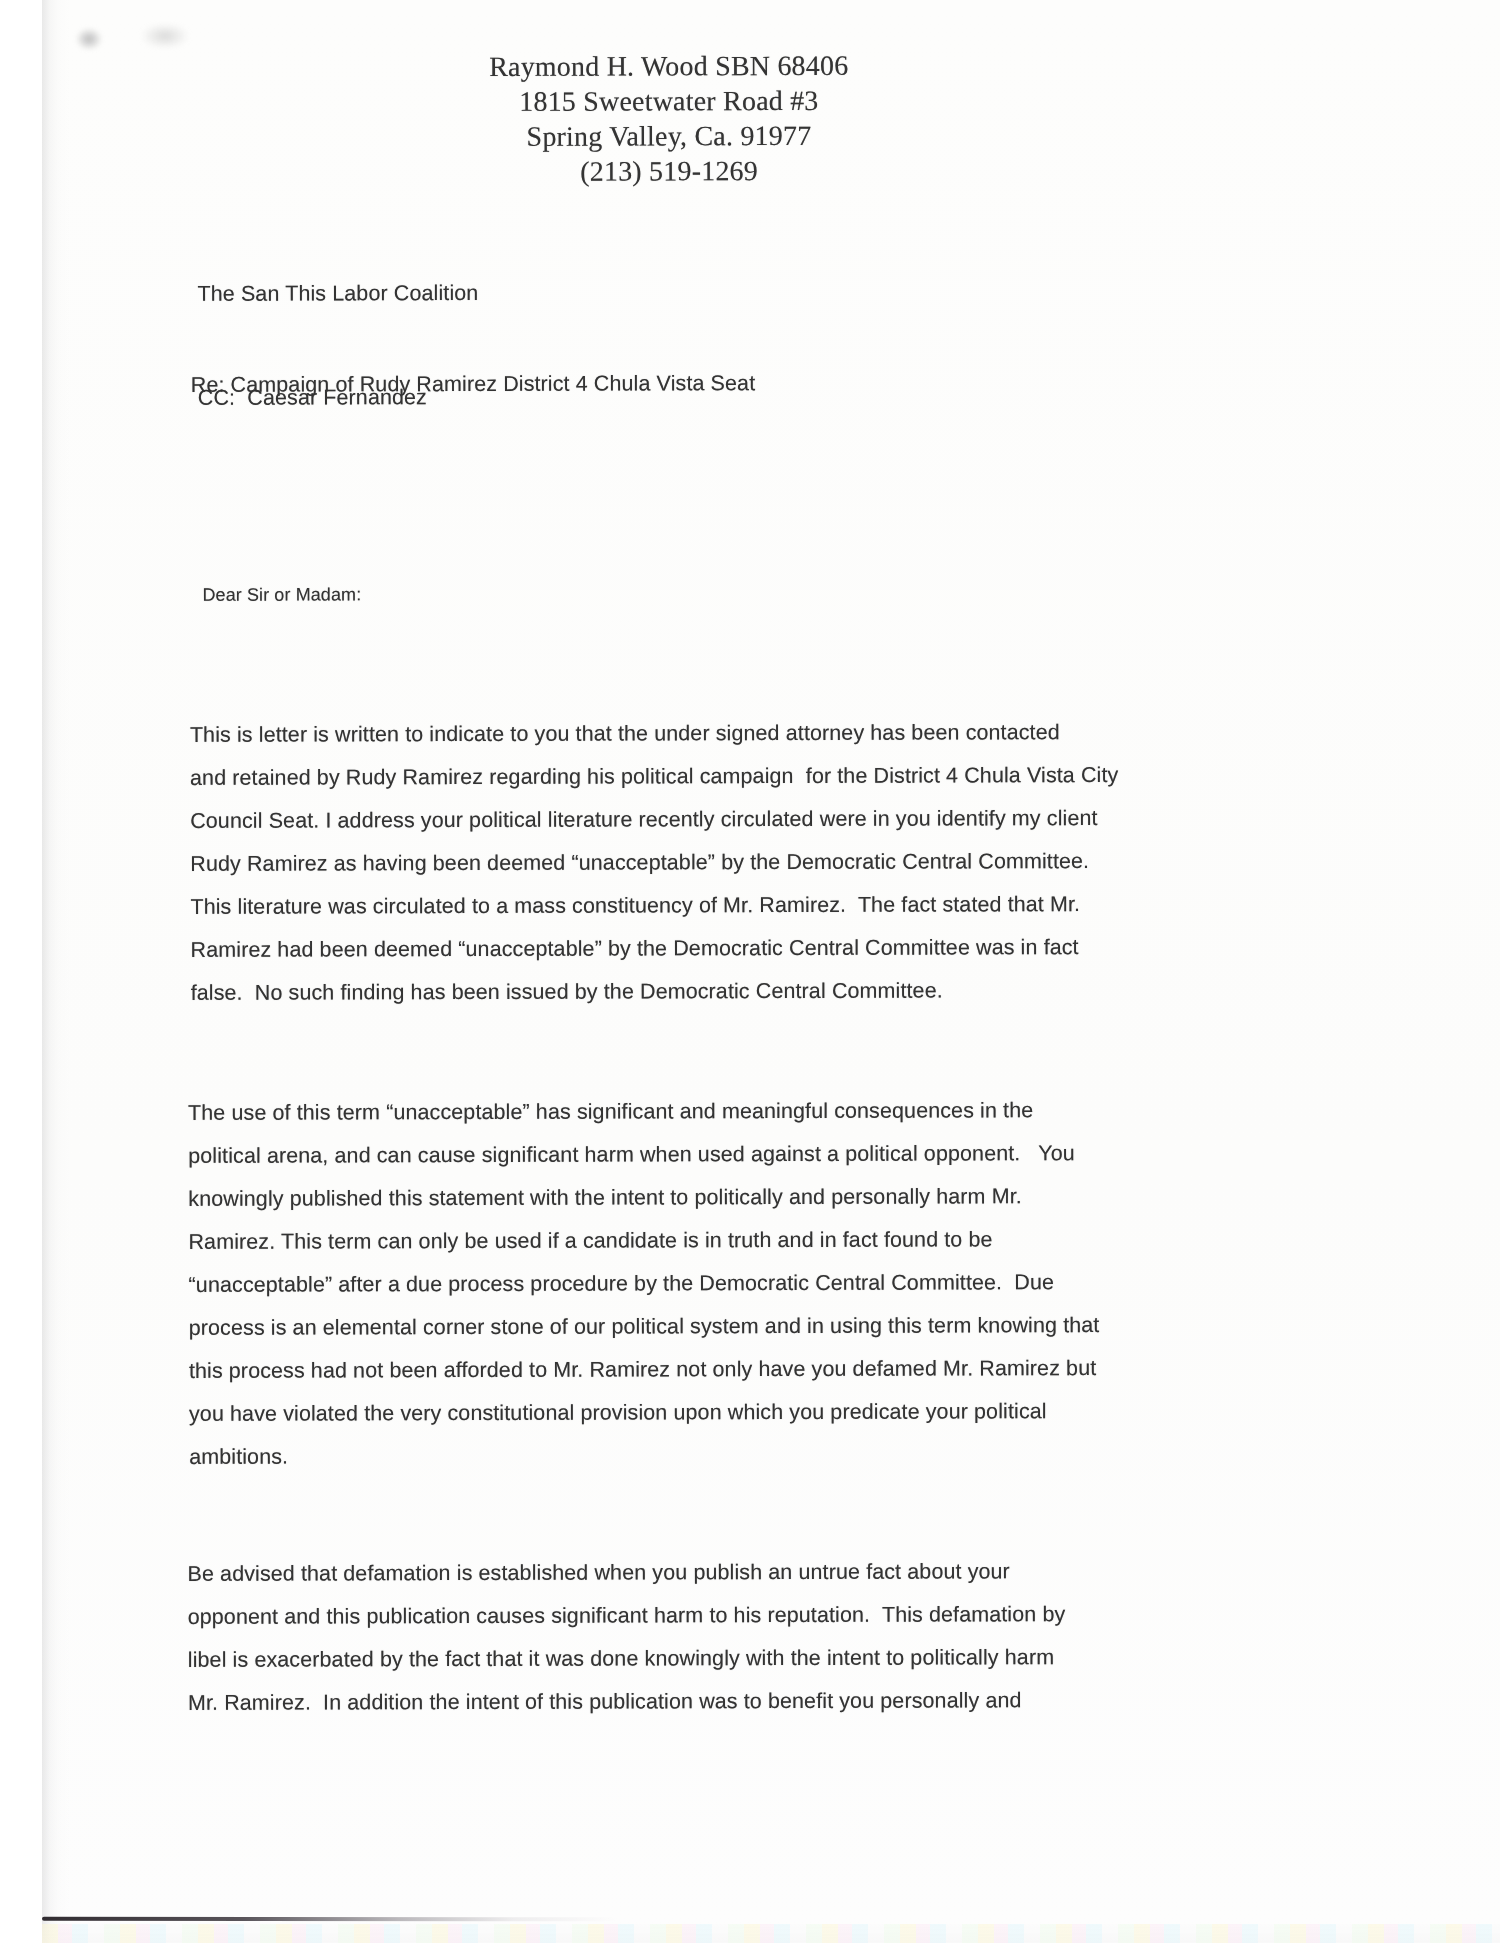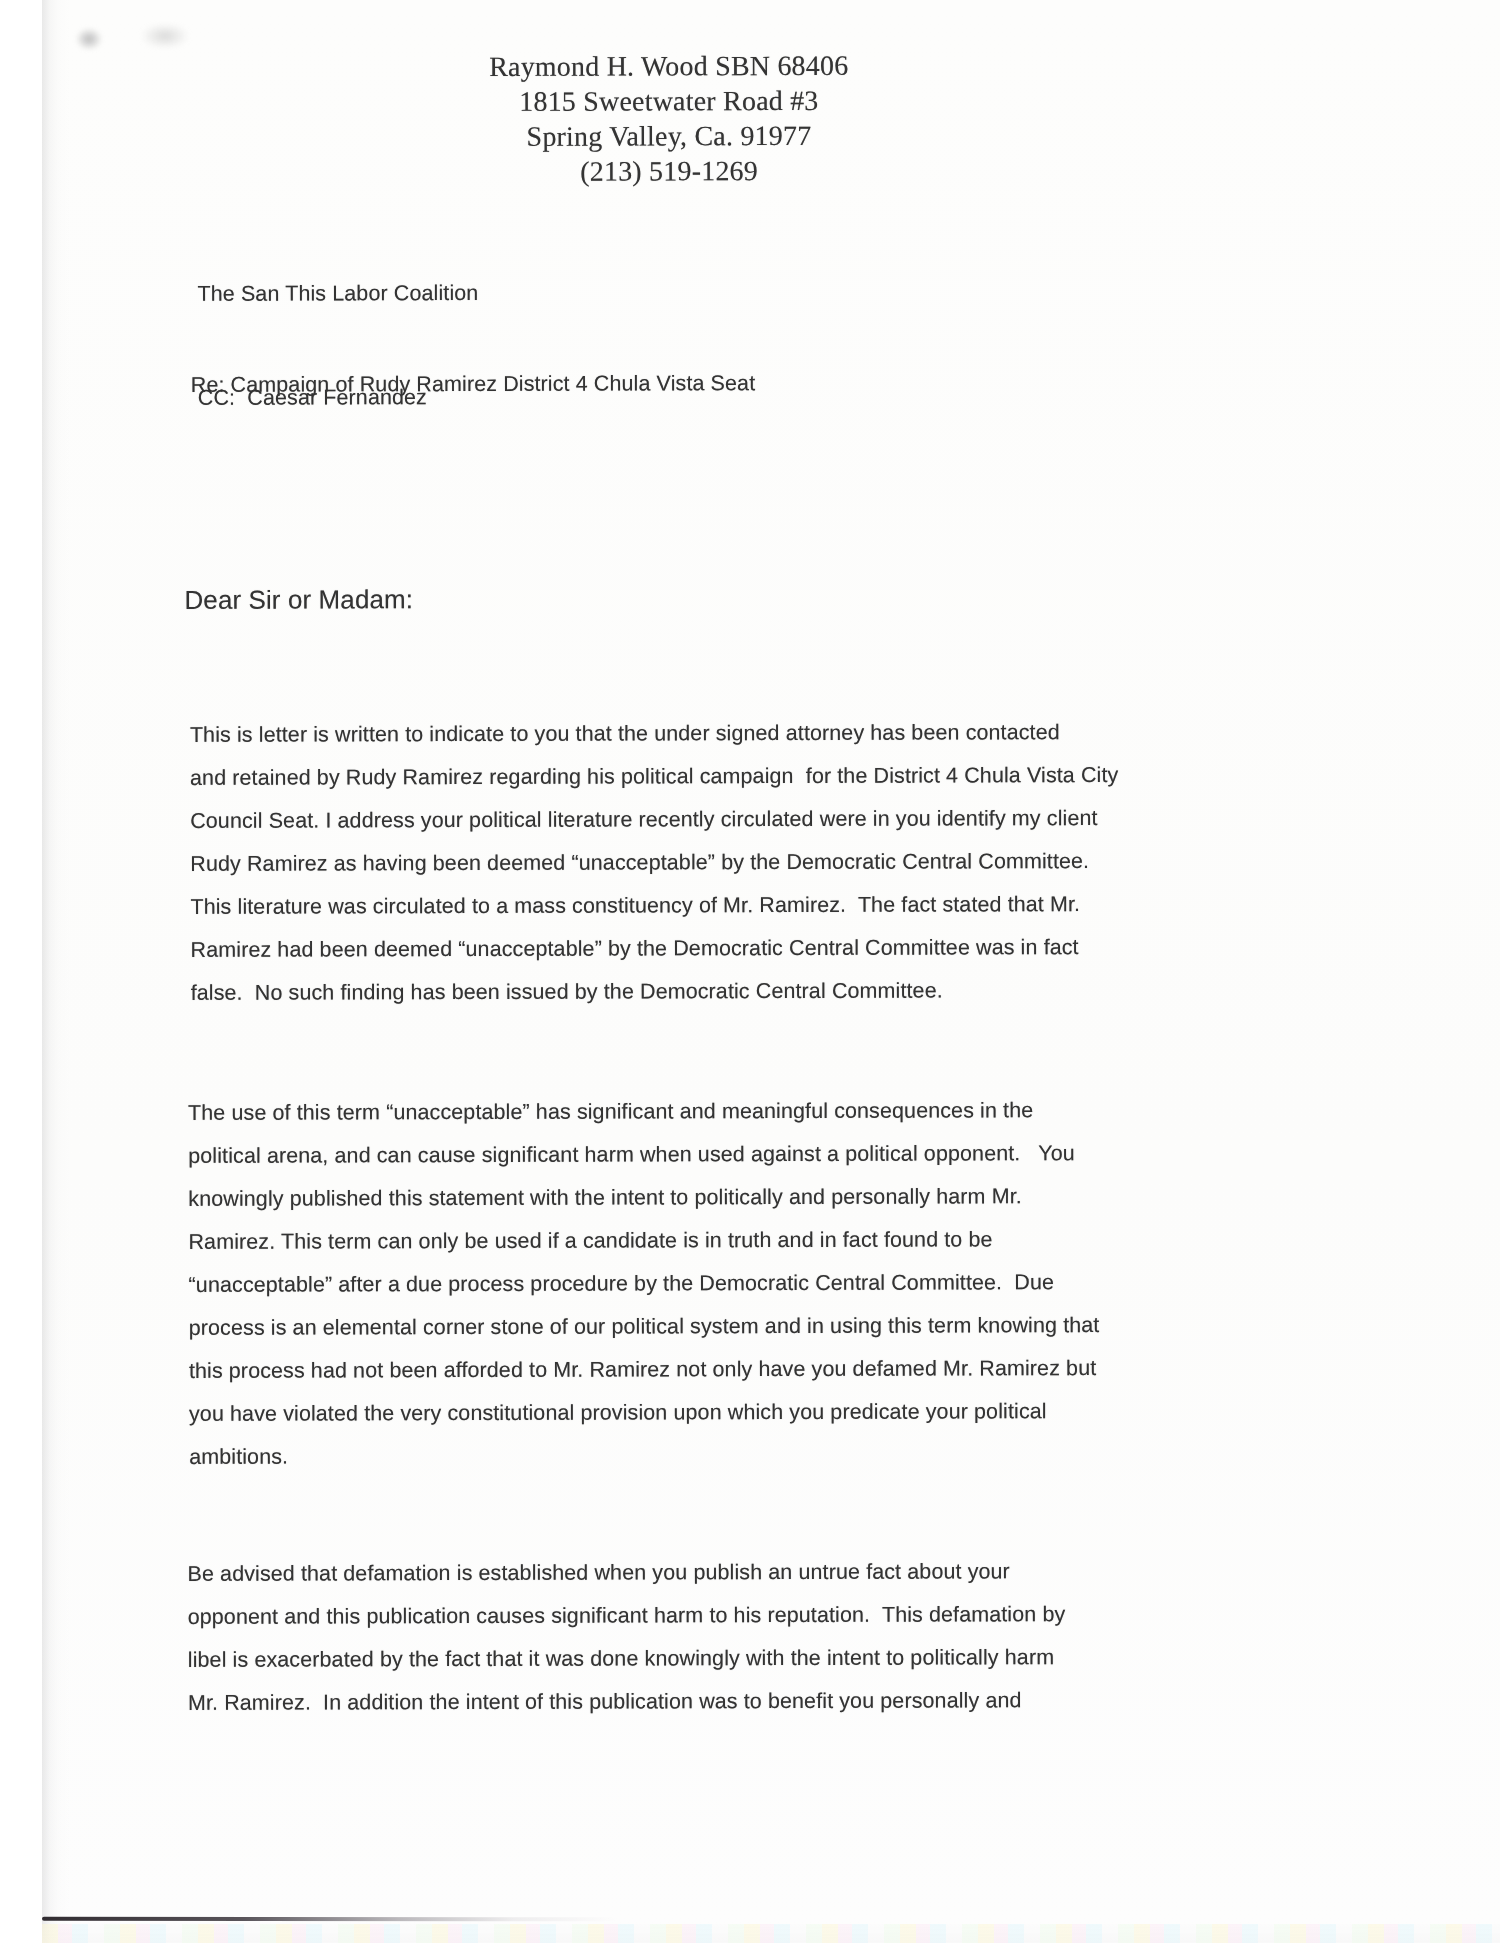--- a/index.html
+++ b/index.html
@@ -55,23 +55,23 @@
   }
   .subject {
     position: absolute;
     left: 150px;
     top: 371px;
     font-size: 21.5px;
     white-space: pre-wrap;
   }
   .salutation {
     position: absolute;
-    left: 143px;
+    left: 161px;
     top: 583px;
-    font-size: 26px;
+    font-size: 18px;
     white-space: pre-wrap;
   }
   .bodypara {
     position: absolute;
     width: 1120px;
     font-size: 21.5px;
     line-height: 43px;
     white-space: pre-wrap;
   }
   .para1 { left: 148px; top: 712px; }

